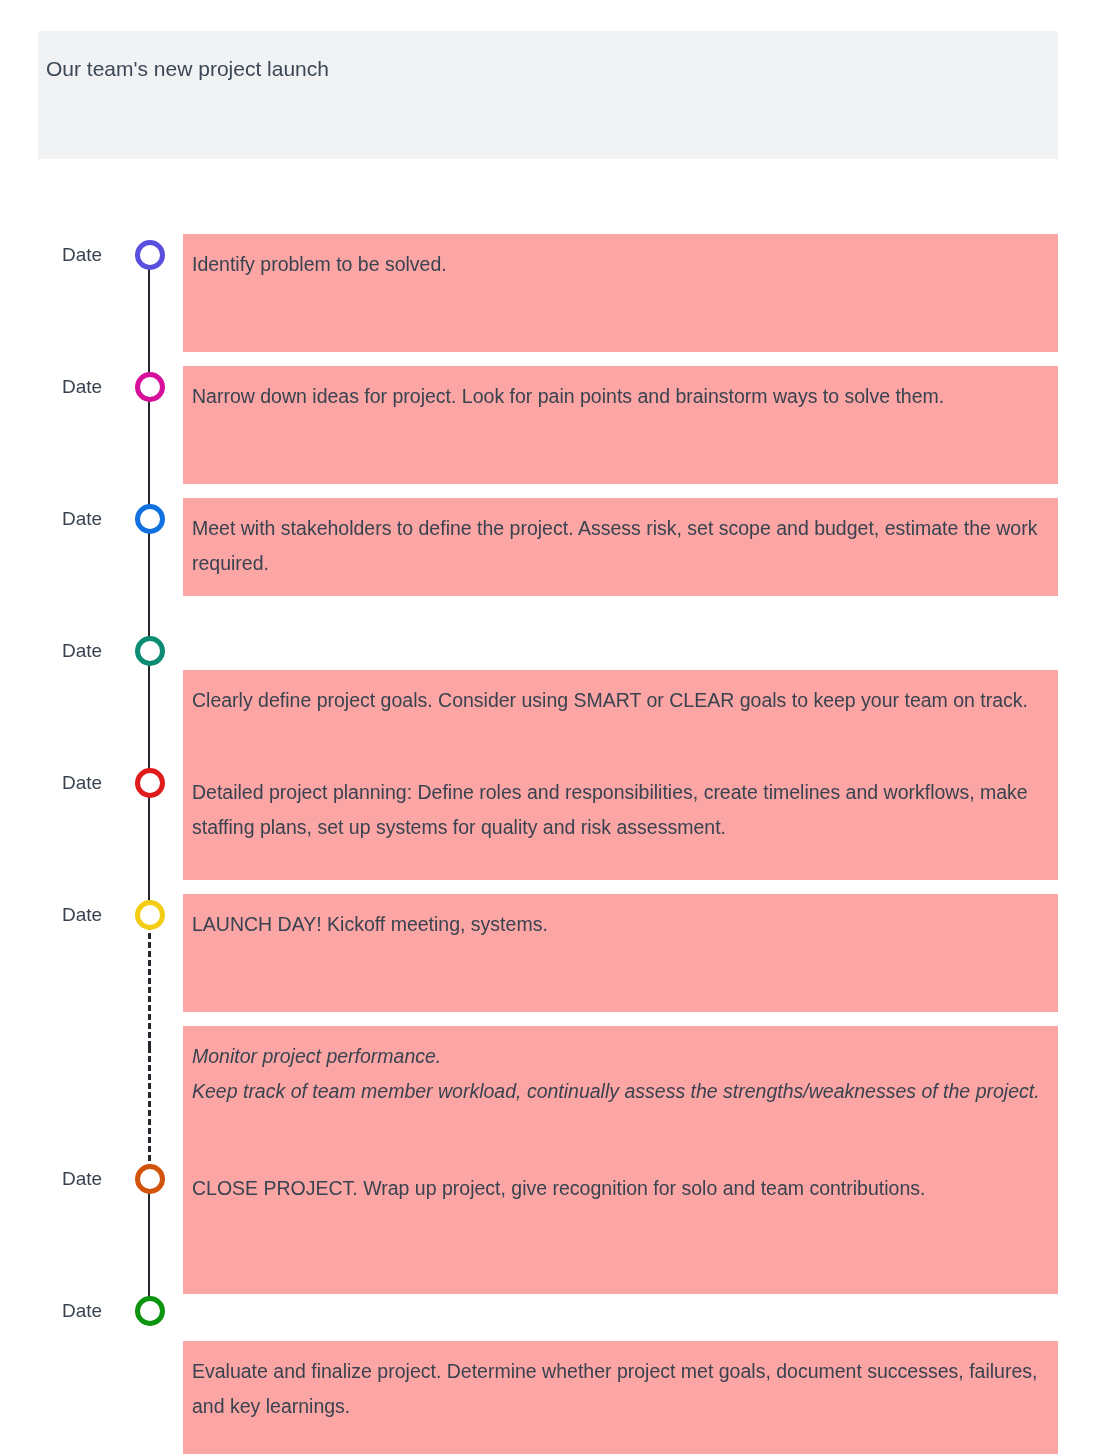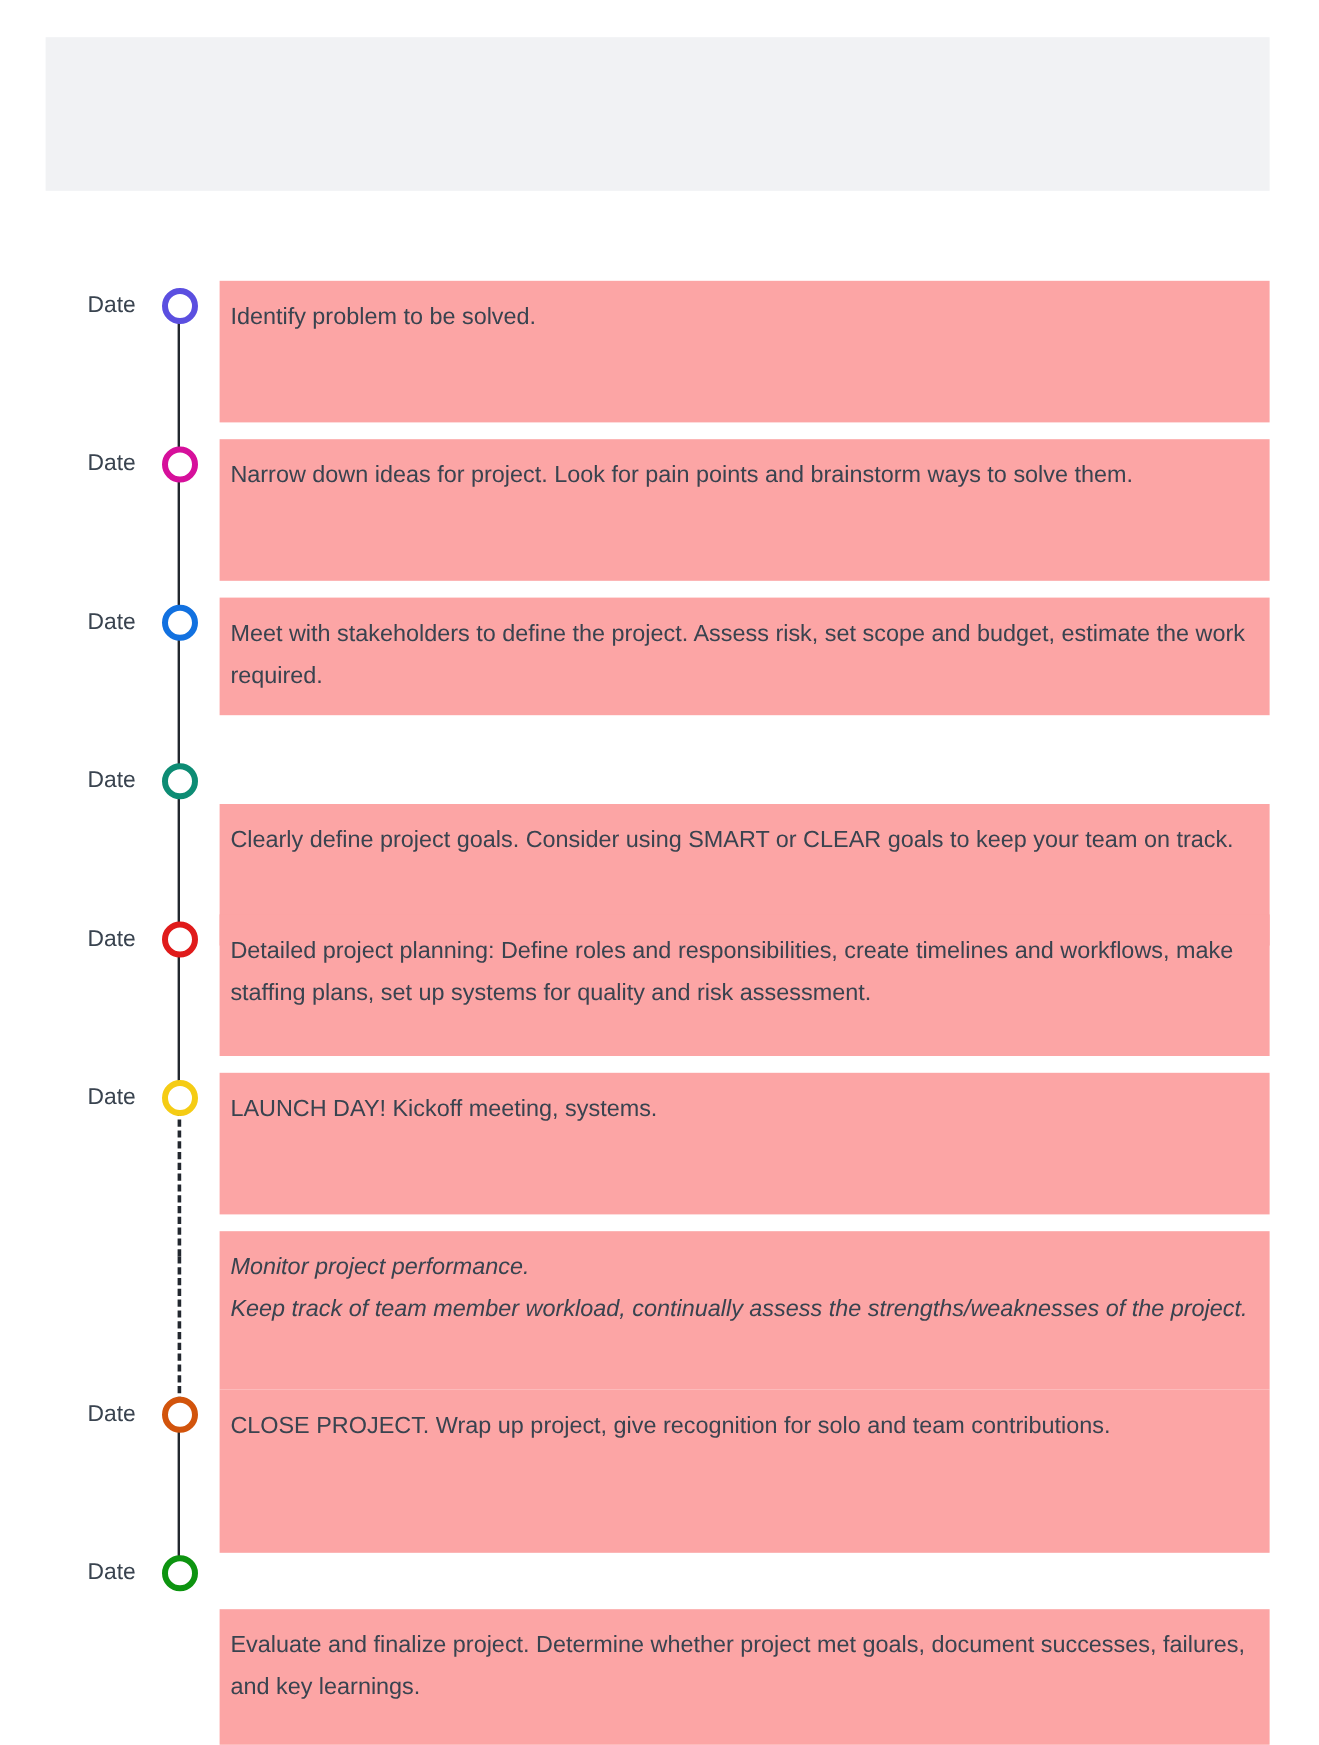--- a/index.html
+++ b/index.html
@@ -67,21 +67,21 @@
 
   .row {
     position: absolute;
     left: 0;
     width: 1099px;
   }
   .date-label {
     position: absolute;
     left: 62px;
     width: 62px;
-    text-align: center;
+    text-align: left;
     font-size: 19px;
     line-height: 22px;
     color: #39434F;
     white-space: nowrap;
   }
   .marker {
     position: absolute;
     left: 135px;
     width: 20px;
     height: 20px;
@@ -104,20 +104,21 @@
     line-height: 35px;
     color: #39434F;
     margin: 0;
     white-space: pre-line;
   }
 </style>
 </head>
 <body>
 
 <div class="header-band">
+  <div class="page-subtitle">Our team's new project launch</div>
 </div>
 
 <div class="timeline" id="timeline-root">
     <div class="axis-line" style="top: 30px; height: 132px;"></div>
     <div class="row" style="top: 0px;">
       <div class="date-label" style="top: 19px;">Date</div>
       <div class="marker" style="top: 15px; border-color: rgb(91, 79, 224);"></div>
       <div class="panel" style="top: 9px; height: 118px;">
         <p class="panel-text">Identify problem to be solved.</p>
       </div>

